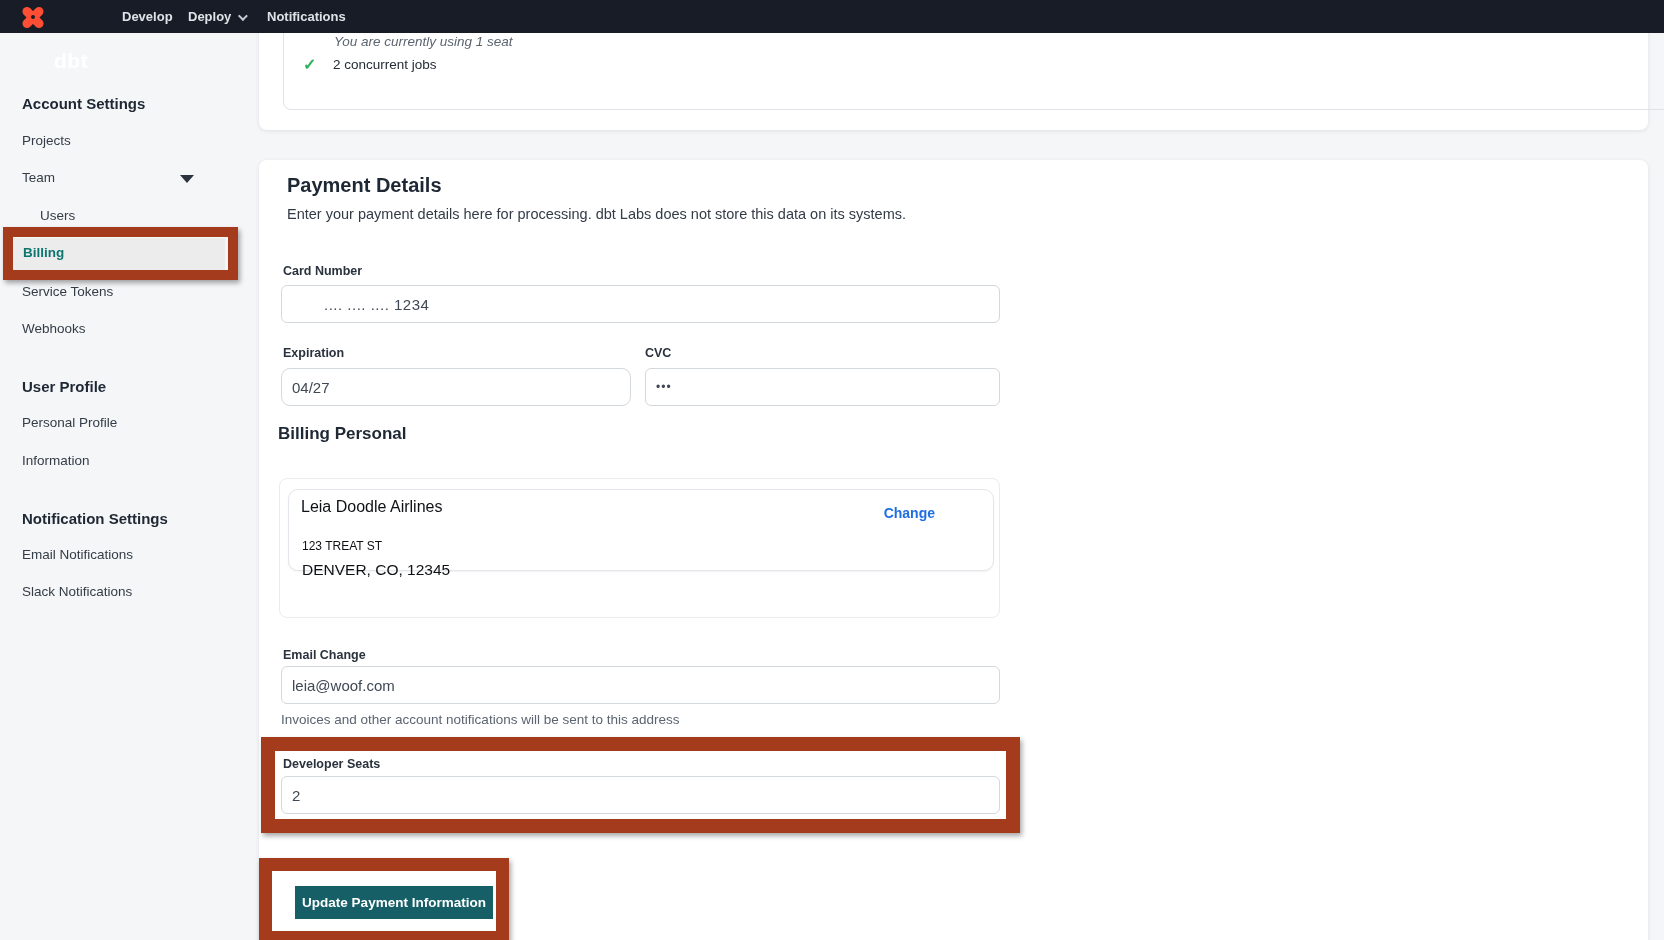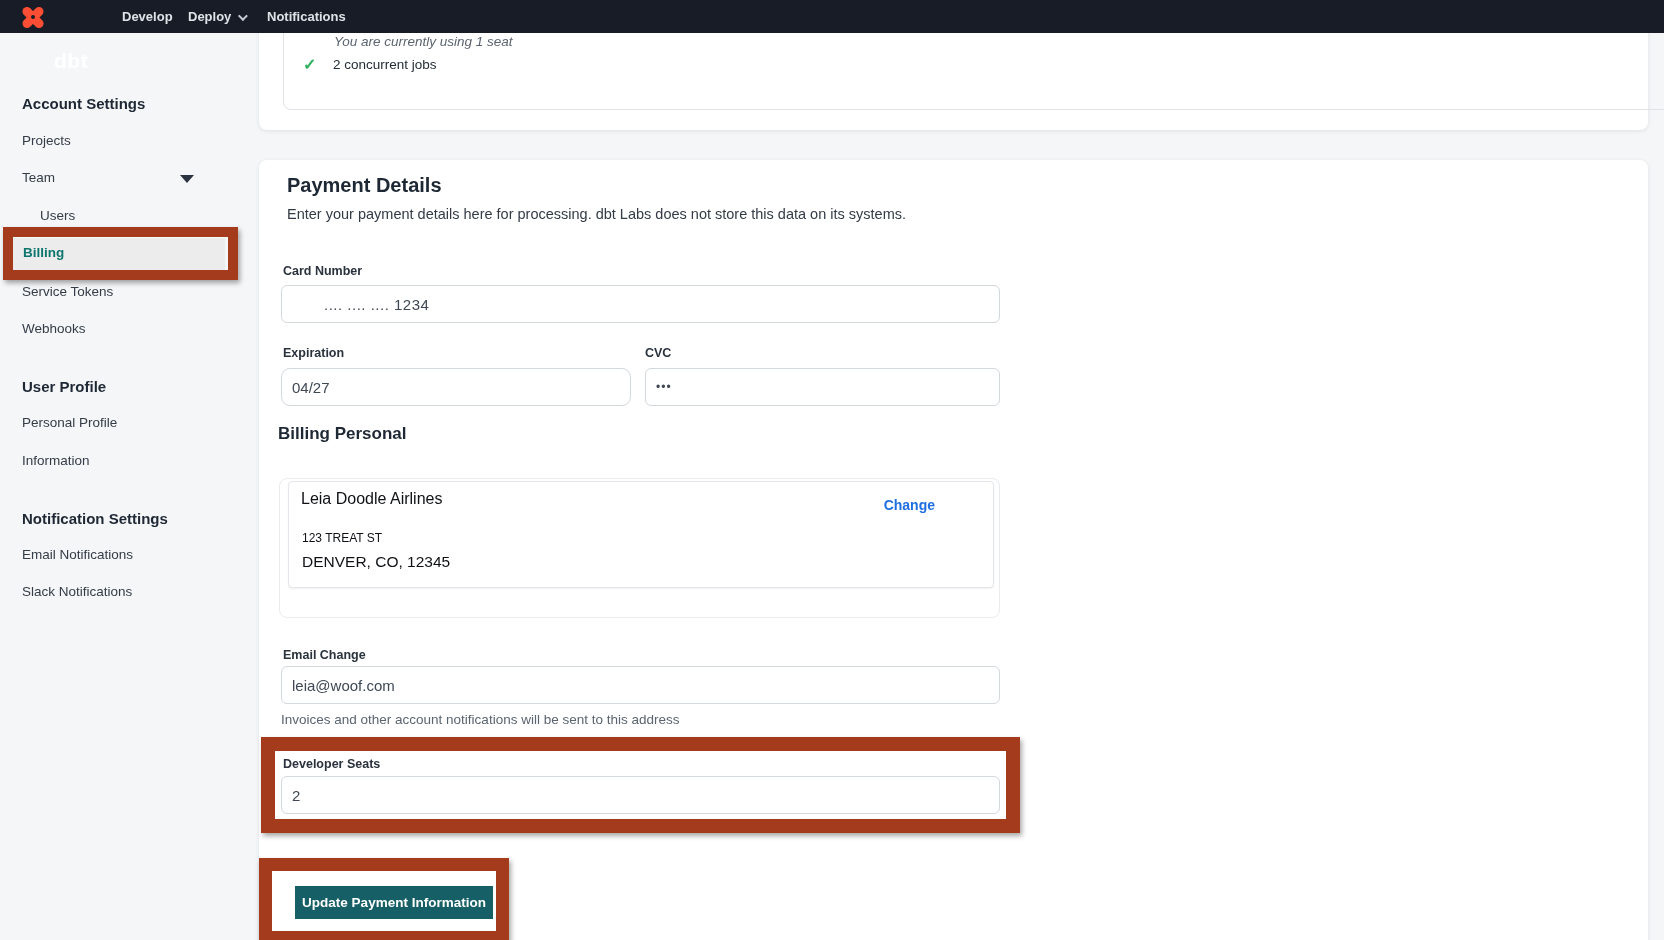--- a/index.html
+++ b/index.html
@@ -77,22 +77,22 @@
   .lbl-exp { left:24px; top:186px; }
   .in-exp { left:22px; top:208px; width:350px;border-radius:9px; }
   .lbl-cvc { left:386px; top:186px; }
   .in-cvc { left:386px; top:208px; width:355px; font-size:12px; letter-spacing:1px; }
   .addr-title { position:absolute; left:19px; top:264px; font-size:17px; font-weight:700; color:#1e2834; }
   .addr-outer {
     position:absolute; left:20px; top:318px; width:721px; height:140px;
     border:1px solid #e9ebee; border-radius:8px; background:#fff;
   }
   .addr-inner {
-    position:absolute; left:8px; top:2px; width:706px; height:107px;
-    border:1px solid #e3e6ea; border-radius:4px; background:#fff; box-shadow:0 1px 2px rgba(0,0,0,0.06);
+    position:absolute; left:8px; top:10px; width:706px; height:82px;
+    border:1px solid #e3e6ea; border-radius:10px; background:#fff; box-shadow:0 1px 2px rgba(0,0,0,0.06);
   }
   .addr-name { position:absolute; left:12px; top:8px; font-size:16px; color:#0f1115; }
   .addr-change { position:absolute; right:58px; top:15px; font-size:14px; font-weight:700; color:#1f6fe0; cursor:pointer; }
   .addr-line1 { position:absolute; left:13px; top:49px; font-size:12px; color:#0f1115; }
   .addr-line2 { position:absolute; left:13px; top:71px; font-size:15.5px; color:#0f1115; }
   .lbl-email { left:24px; top:488px; }
   .in-email { left:22px; top:506px; width:719px; }
   .email-helper { position:absolute; left:22px; top:552px; font-size:13.5px; color:#5b6470; }
   .lbl-seats { left:24px; top:597px; }
   .in-seats { left:22px; top:616px; width:719px; }

